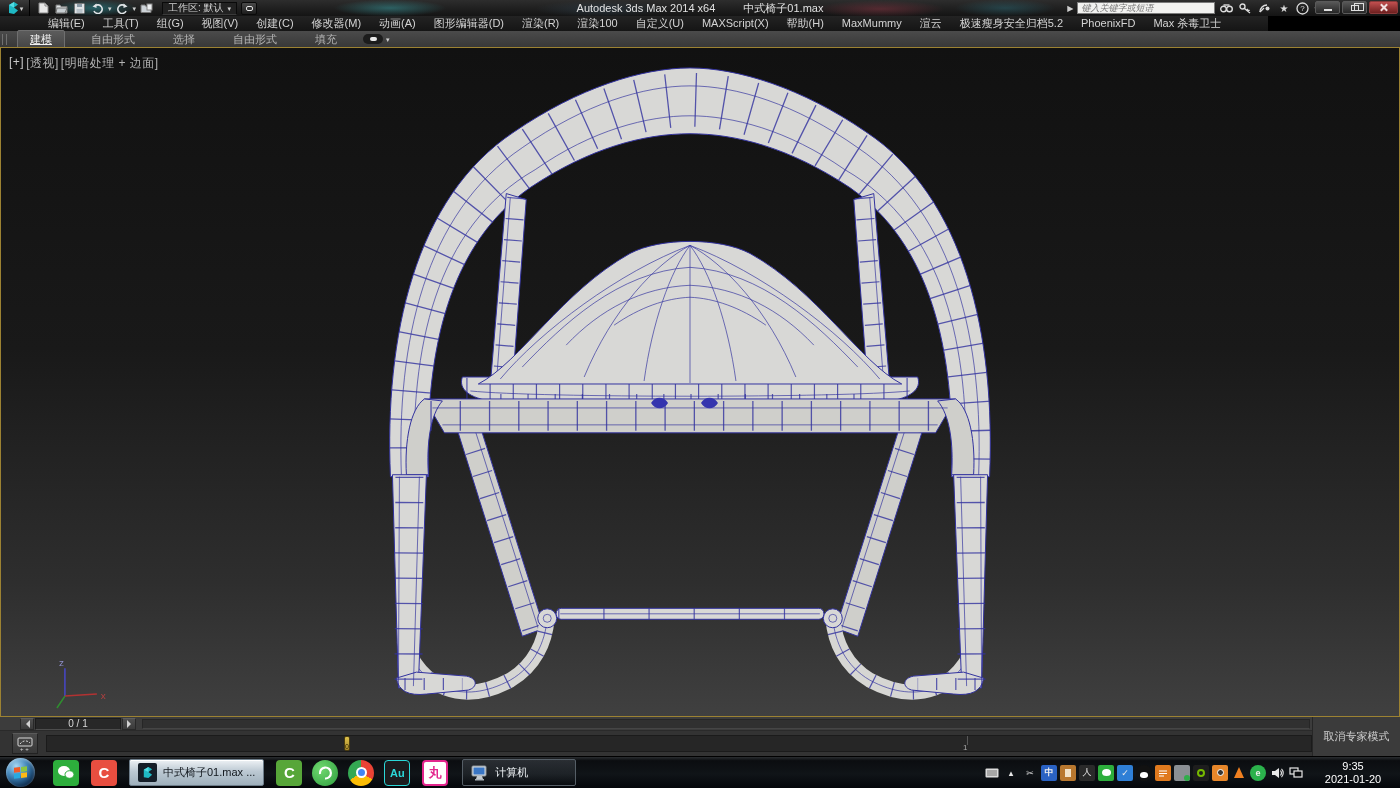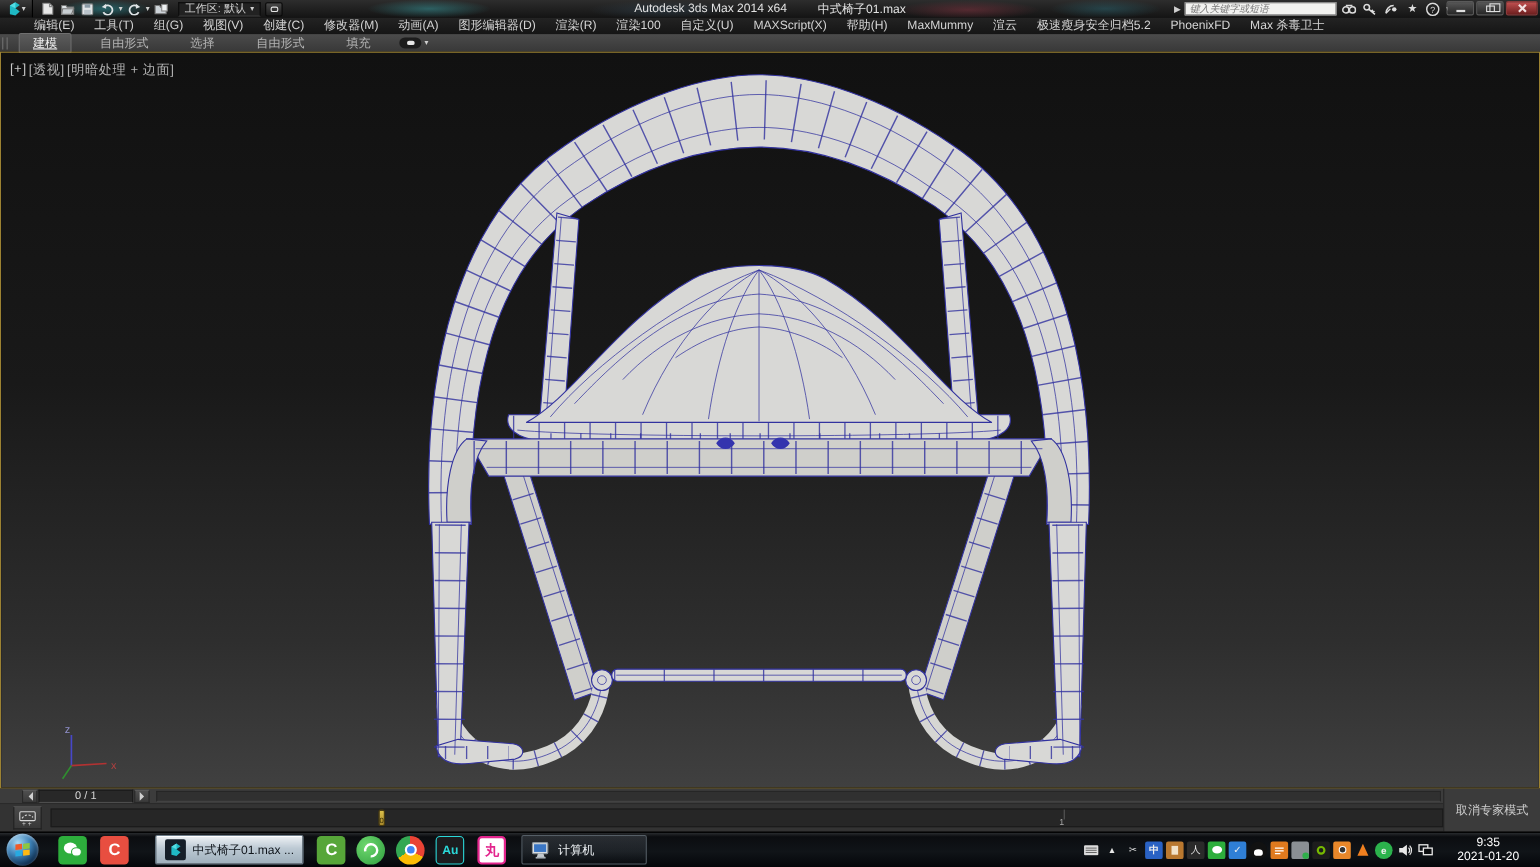--- a/index.html
+++ b/index.html
@@ -44,23 +44,23 @@
     background:linear-gradient(#585858,#262626); display:flex; align-items:center; justify-content:center; position:relative; }
   .winbtn.close { width:29px; background:linear-gradient(#c15050,#6e1f1f); border-color:#8a3a3a; }
   .glyph-min { width:8px; height:2px; background:#e0e0e0; margin-top:5px; }
   .glyph-max { width:8px; height:6px; border:1px solid #e0e0e0; position:relative; }
   .glyph-max::before { content:""; position:absolute; left:2px; top:-3px; width:8px; height:6px; border:1px solid #e0e0e0; }
   .glyph-x { position:relative; width:9px; height:9px; }
   .glyph-x::before,.glyph-x::after { content:""; position:absolute; left:4px; top:0; width:2px; height:9px; background:#f2e2e2; }
   .glyph-x::before { transform:rotate(45deg);} .glyph-x::after { transform:rotate(-45deg);}
 
   
-  .menubar { position:absolute; top:16px; left:0; width:1400px; height:15px;
+  .menubar { position:absolute; top:16px; left:0; width:1268px; height:15px;
     background:linear-gradient(#232323,#151515); display:flex; align-items:center;
-    padding-left:22px; }
+    padding-left:39px; }
   .menu-item { color:#d4d4d4; font-size:11px; padding:0 9px; line-height:15px; white-space:nowrap; }
 
   
   .ribbonrow { position:absolute; top:31px; left:0; width:1400px; height:16px;
     background:linear-gradient(#4b4b4b,#383838); display:flex; align-items:center; }
   .grip { width:5px; height:11px; border-left:1px solid #707070; border-right:1px solid #707070; margin:0 10px 0 2px; }
   .rtab { font-size:11px; color:#b5b5b5; padding:1px 12px; margin-right:14px; }
   .rtab.active { color:#f0f0f0; background:linear-gradient(#5c5c5c,#454545);
     border:1px solid #6f6f6f; border-radius:2px;text-decoration:underline; }
   .ribbon-pill { width:20px; height:10px; background:#1c1c1c; border-radius:5px;
@@ -427,21 +427,21 @@
     </div>
     <div class="sep-gap"></div>
     <div class="appicon" style="background:#2dae3c; margin-left:8px;">
       <svg width="18" height="15" viewBox="0 0 18 15">
           <ellipse cx="7" cy="6" rx="6" ry="5" fill="#fff"></ellipse>
           <ellipse cx="12.5" cy="9.5" rx="4.5" ry="3.8" fill="#fff" stroke="#2dae3c"></ellipse>
         </svg>
     </div>
     <div class="appicon" style="background:#e84e40; color:#fff; margin-left:12px; font-size:15px;">C</div>
 
-    <div class="task-btn active" style="margin-left:24px;">
+    <div class="task-btn active" style="margin-left:12px;">
       <span class="minimax">
         <svg width="13" height="13" viewBox="0 0 14 14">
             <path d="M3,12 L3,4 L8,1 L12,3.5 L8,6.5 L12,9.5 L8,13 Z" fill="#1fb9c4"></path>
             <path d="M3,4 L8,1 L8,6.5 Z" fill="#54dbe2"></path>
           </svg>
       </span>
       <span>中式椅子01.max ...</span>
     </div>
 
     <div class="appicon" style="background:#57a639; color:#fff; margin-left:12px; font-size:15px;">C</div>

